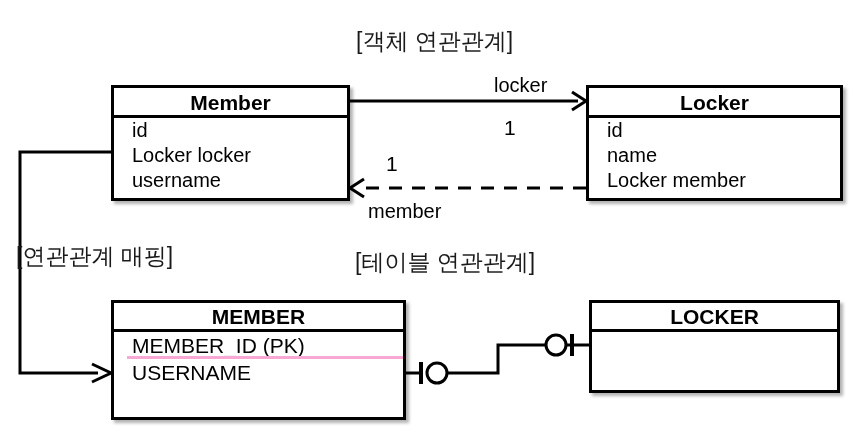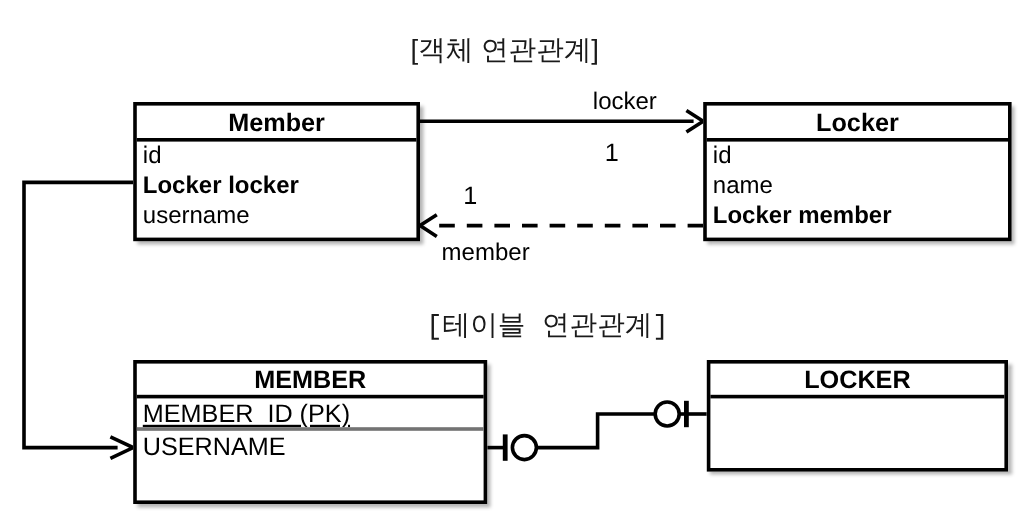--- a/index.html
+++ b/index.html
@@ -45,27 +45,27 @@
     overflow: hidden;
   }
   .box-body {
     box-sizing: border-box;
   }
   .row {
     box-sizing: border-box;
     white-space: nowrap;
     overflow: hidden;
     padding-left: 5px;
+    margin-left: 13px;
   }
   .row.bold {
-    font-weight: bold;
+    font-weight: normal;
   }
   .row.sep {
-    border-bottom: 3px solid #737373;
-    text-decoration: underline;
+    border-bottom: 3px solid #f9a8d4;
   }
 
   
   .obj-box .box-title {
     font-size: 21px;
     line-height: 29px;
     height: 30px;
   }
   .obj-box .row {
     font-size: 20px;
@@ -150,24 +150,25 @@
       <path d="M447,373 L498,373 L498,345 L545,345" fill="none" stroke="#000" stroke-width="3" stroke-linejoin="miter" stroke-linecap="butt"></path>
 
       <circle cx="556" cy="345" r="10" fill="#ffffff" stroke="#000" stroke-width="3"></circle>
 
       <line x1="572" y1="334" x2="572" y2="356" stroke="#000" stroke-width="4"></line>
 
       <line x1="566" y1="345" x2="589" y2="345" stroke="#000" stroke-width="3"></line>
     </g>
   </svg>
 
-  <div class="label heading" style="left:342px; top:28px;">[객체 연관관계]</div>
-
-  <div class="label heading" style="left:355px; top:259px;font-family:Liberation Mono, monospace;">[테이블 연관관계]</div>
-
+  <div class="label heading" style="left:356px; top:28px;">[객체 연관관계]</div>
+
+  <div class="label heading" style="left:355px; top:249px;">[테이블 연관관계]</div>
+
+  <div class="label heading" style="left:16px; top:243px;">[연관관계 매핑]</div>
 
   <div class="label edge" style="left:494px; top:74px;">locker</div>
 
   <div class="label mult" style="left:504px; top:116px;">1</div>
 
   <div class="label mult" style="left:386px; top:152px;">1</div>
 
   <div class="label edge" style="left:368px; top:200px;">member</div>
 
   <div class="box obj-box" style="left:111px; top:85px; width:239px; height:116px;">

